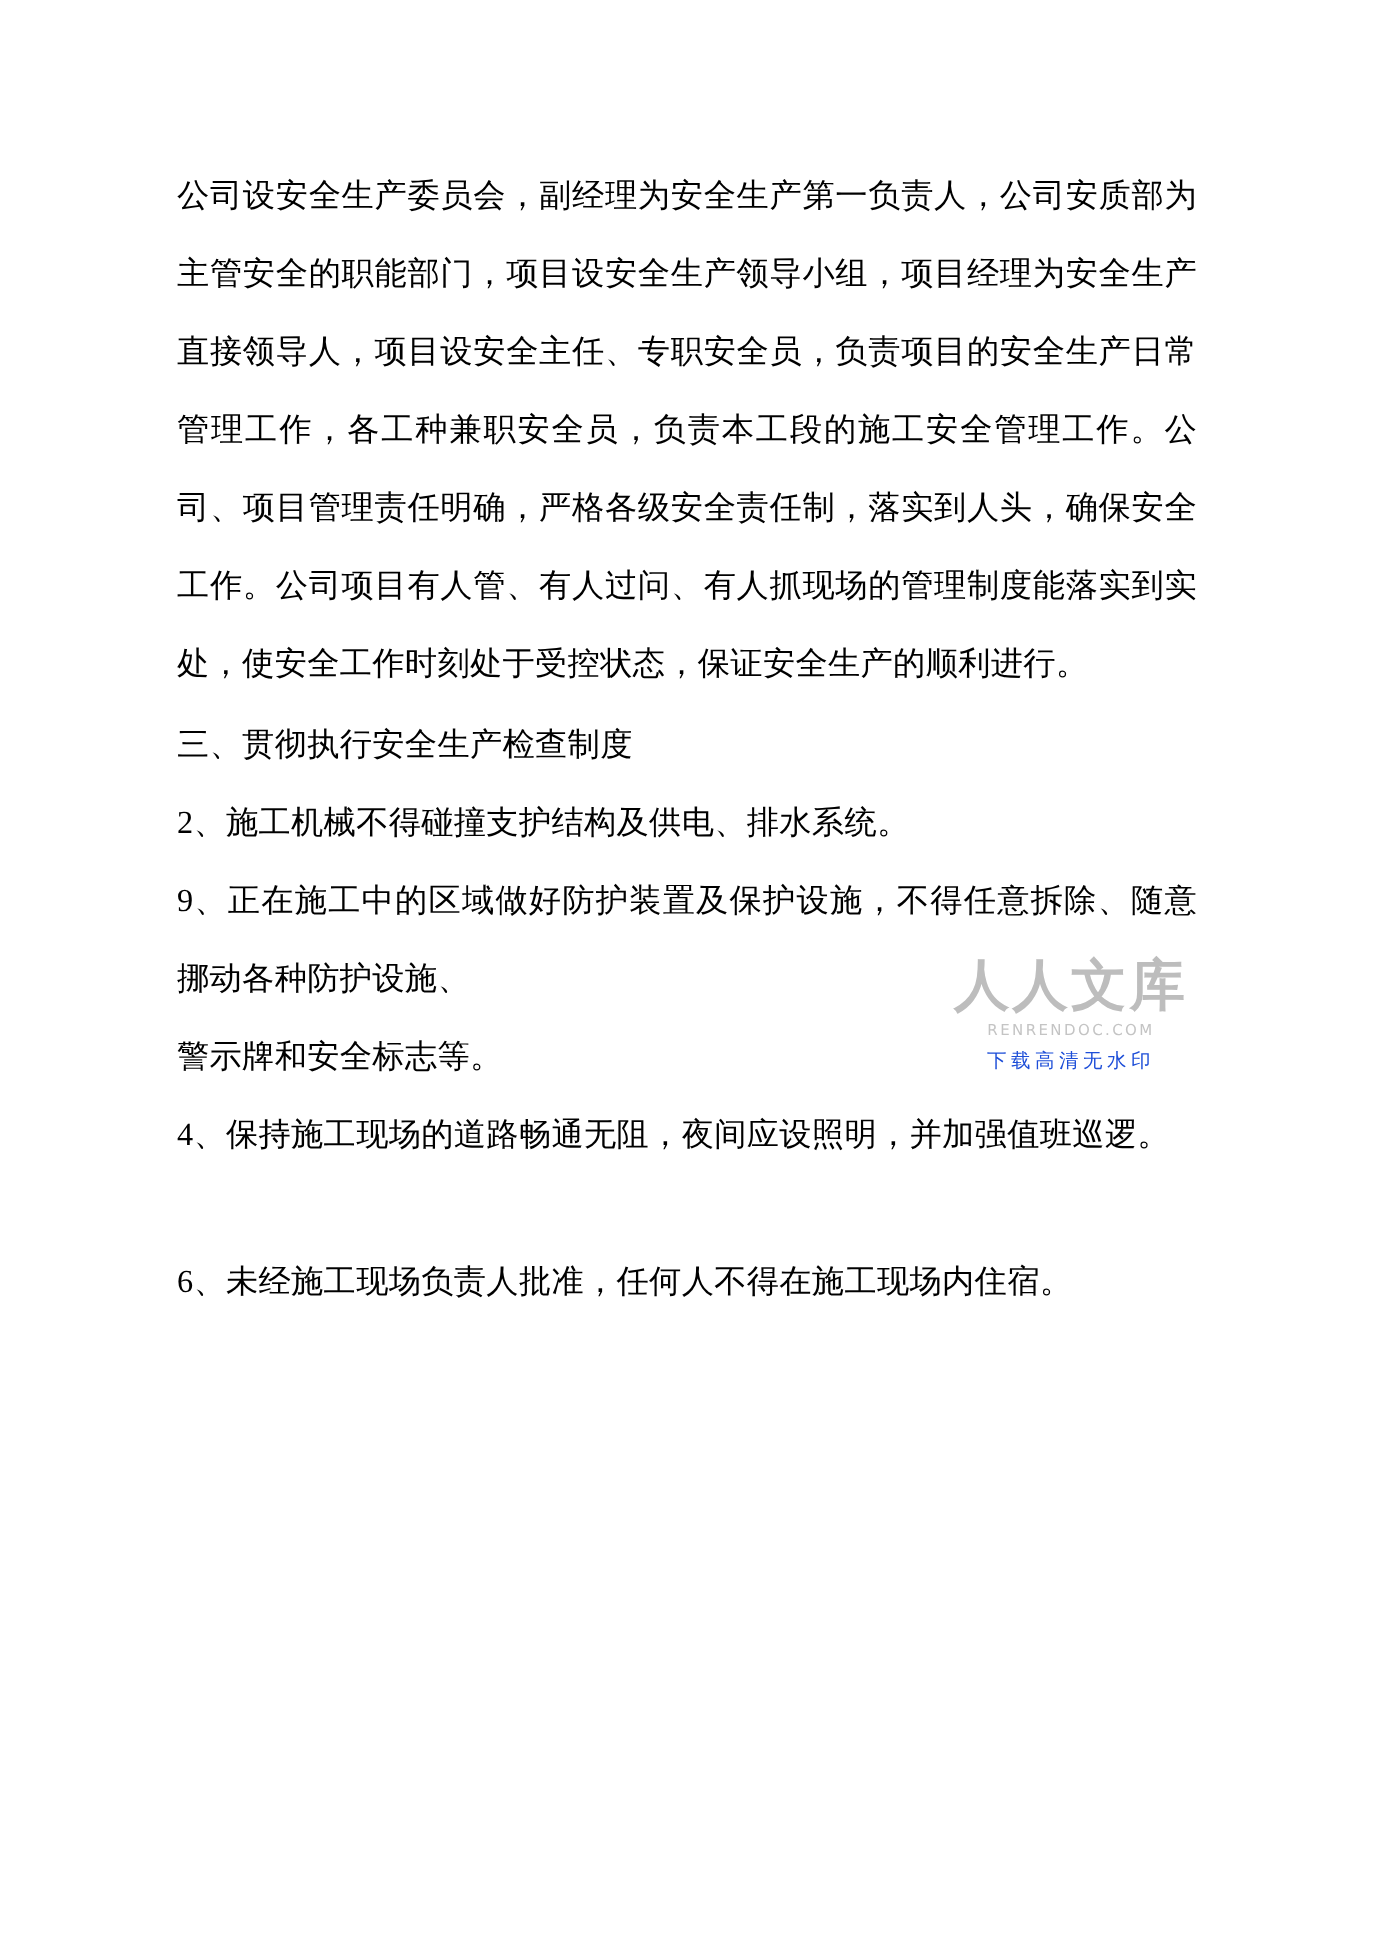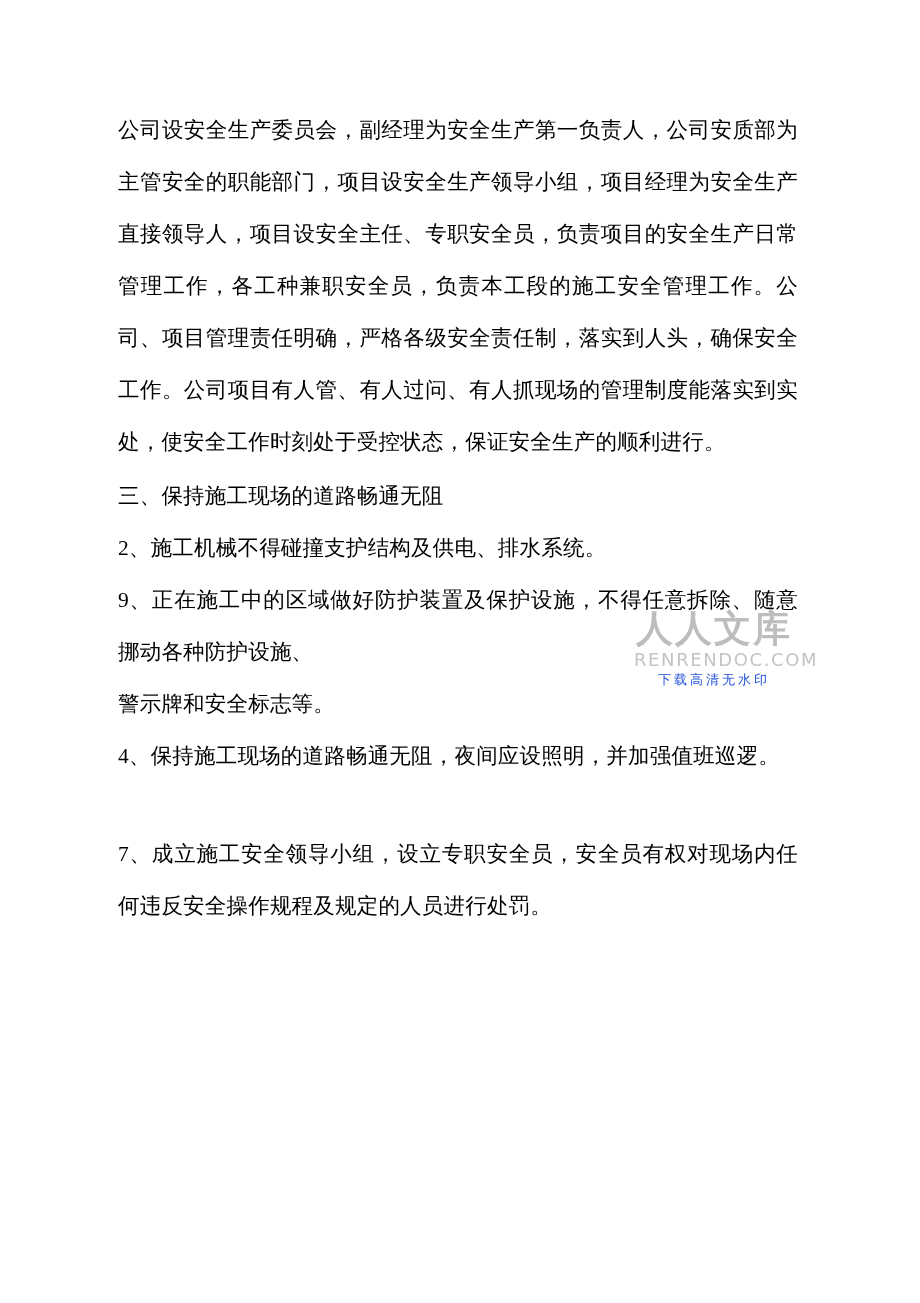--- a/index.html
+++ b/index.html
@@ -40,38 +40,38 @@
   }
   .para.heading {
     margin-top: 2px;
   }
   .spacer {
     height: 46px;
   }
   .watermark {
     position: absolute;
     left: 634px;
-    top: 608px;
+    top: 636px;
     width: 160px;
     text-align: center;
     user-select: none;
     pointer-events: none;
   }
   .wm-main {
     font-family: "DejaVu Sans", sans-serif;
     font-size: 37px;
     font-weight: 700;
     color: #bdbdbd;
     letter-spacing: 2px;
     line-height: 42px;
     white-space: nowrap;
   }
   .wm-sub {
     font-family: "DejaVu Sans", sans-serif;
-    font-size: 18px;
+    font-size: 10px;
     color: #c4c4c4;
     letter-spacing: 1.6px;
     line-height: 20px;
     white-space: nowrap;
   }
   .wm-sub2 {
     font-family: "DejaVu Sans", sans-serif;
     font-size: 13px;
     color: #1d4ed8;
     letter-spacing: 3px;
@@ -81,36 +81,36 @@
 </style>
 </head>
 <body>
 
 <div class="page">
 
   <div class="doc-body">
 
     <p class="para">公司设安全生产委员会，副经理为安全生产第一负责人，公司安质部为主管安全的职能部门，项目设安全生产领导小组，项目经理为安全生产直接领导人，项目设安全主任、专职安全员，负责项目的安全生产日常管理工作，各工种兼职安全员，负责本工段的施工安全管理工作。公司、项目管理责任明确，严格各级安全责任制，落实到人头，确保安全工作。公司项目有人管、有人过问、有人抓现场的管理制度能落实到实处，使安全工作时刻处于受控状态，保证安全生产的顺利进行。</p>
 
-    <p class="para heading">三、保持施工现场的道路畅通无阻</p>
+    <p class="para heading">三、贯彻执行安全生产检查制度</p>
 
 
     <p class="para">2、施工机械不得碰撞支护结构及供电、排水系统。</p>
 
     <p class="para">9、正在施工中的区域做好防护装置及保护设施，不得任意拆除、随意挪动各种防护设施、</p>
 
     <p class="para">警示牌和安全标志等。</p>
 
     <p class="para">4、保持施工现场的道路畅通无阻，夜间应设照明，并加强值班巡逻。</p>
 
     <div class="spacer"></div>
 
 
+    <p class="para">6、未经施工现场负责人批准，任何人不得在施工现场内住宿。</p>
 
-    <p class="para">7、成立施工安全领导小组，设立专职安全员，安全员有权对现场内任何违反安全操作规程及规定的人员进行处罚。</p>
 
   </div>
 
   <div class="watermark">
     <div class="wm-main">人人文库</div>
     <div class="wm-sub">RENRENDOC.COM</div>
     <div class="wm-sub2">下载高清无水印</div>
   </div>
 
 </div>

